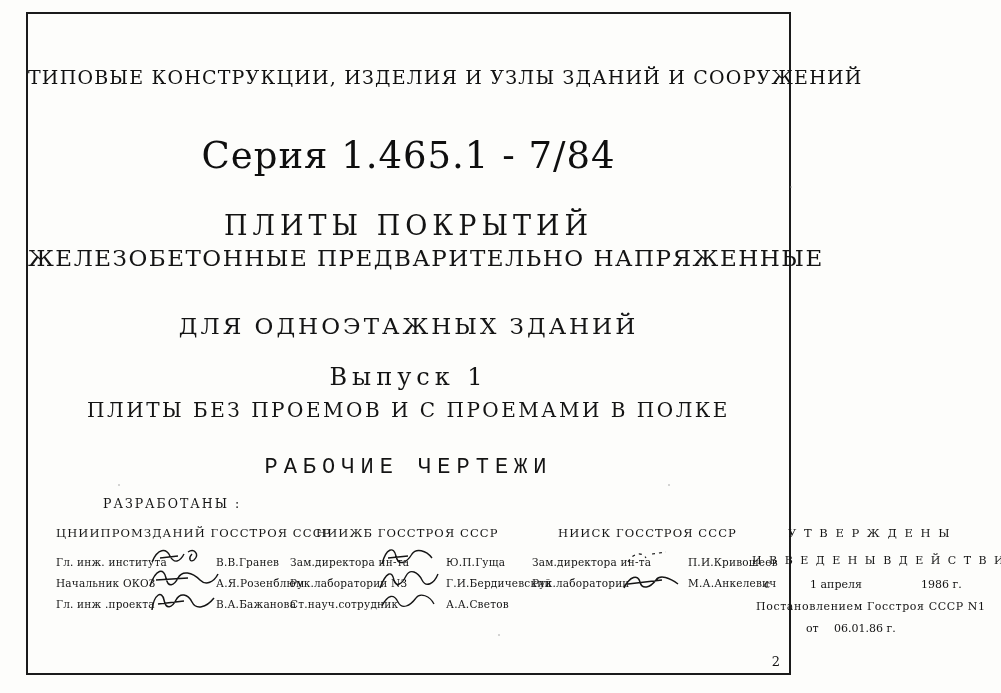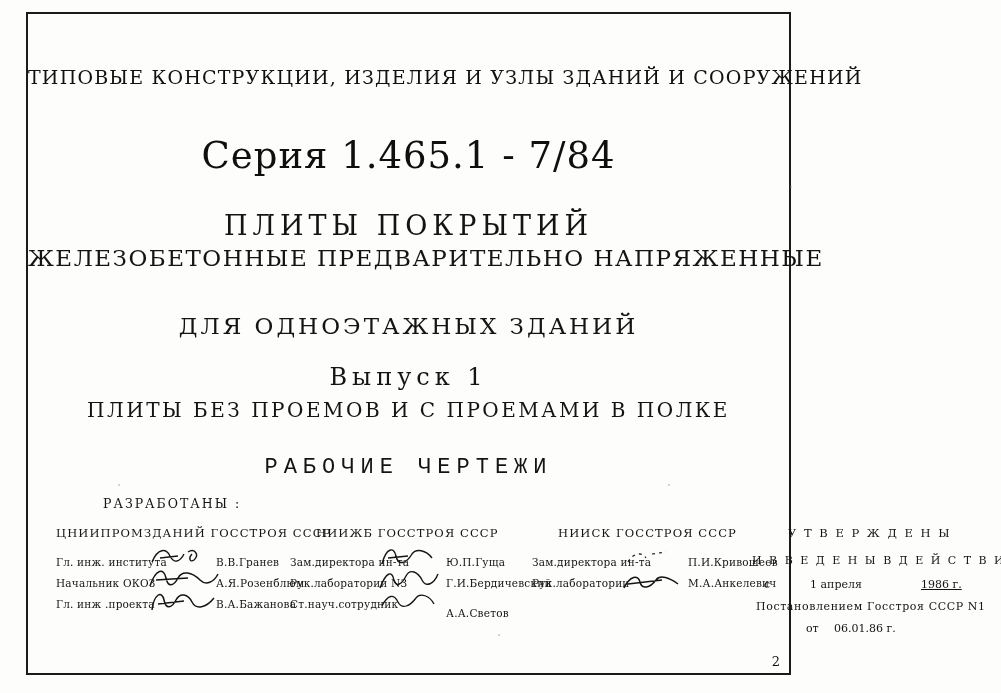--- a/index.html
+++ b/index.html
@@ -215,33 +215,33 @@
       <div class="role" style="left:28px; top:584px;">Гл. инж .проекта</div>
       <div class="person" style="left:188px; top:584px;">В.А.Бажанова</div>
 
       <div class="role" style="left:262px; top:542px;">Зам.директора ин-та</div>
       <div class="person" style="left:418px; top:542px;">Ю.П.Гуща</div>
 
       <div class="role" style="left:262px; top:563px;">Рук.лаборатории N3</div>
       <div class="person" style="left:418px; top:563px;">Г.И.Бердичевский</div>
 
       <div class="role" style="left:262px; top:584px;">Ст.науч.сотрудник</div>
-      <div class="person" style="left:418px; top:584px;margin-top:9px;">А.А.Светов</div>
+      <div class="person" style="left:418px; top:584px;">А.А.Светов</div>
 
       <div class="role" style="left:504px; top:542px;">Зам.директора ин-та</div>
       <div class="person" style="left:660px; top:542px;">П.И.Кривошеев</div>
 
       <div class="role" style="left:504px; top:563px;">Рук.лаборатории</div>
       <div class="person" style="left:660px; top:563px;">М.А.Анкелевич</div>
 
       <div class="appr appr-strong" style="left:724px; top:540px;">И  В В Е Д Е Н Ы  В  Д Е Й С Т В И Е</div>
 
       <div class="appr" style="left:736px; top:564px;">с</div>
       <div class="appr" style="left:782px; top:564px;">1 апреля</div>
-      <div class="appr" style="left:893px; top:564px;text-decoration:underline;">1986 г.</div>
+      <div class="appr" style="left:893px; top:564px;">1986 г.</div>
 
       <div class="appr" style="left:728px; top:586px; letter-spacing:.6px;">Постановлением  Госстроя  СССР  N1</div>
 
       <div class="appr" style="left:778px; top:608px;">от</div>
       <div class="appr" style="left:806px; top:608px;">06.01.86 г.</div>
 
       <svg class="scribble" style="left:120px; top:530px;" width="70" height="26" viewBox="0 0 70 26">
         <path d="M4 18 C10 4, 18 4, 22 12 C26 20, 32 18, 36 10 M12 14 L30 12 M40 8 C46 4, 52 10, 46 16 C42 19, 40 14, 44 10" fill="none" stroke="#151515" stroke-width="1.4"></path>
       </svg>
       <svg class="scribble" style="left:120px; top:552px;" width="74" height="26" viewBox="0 0 74 26">

